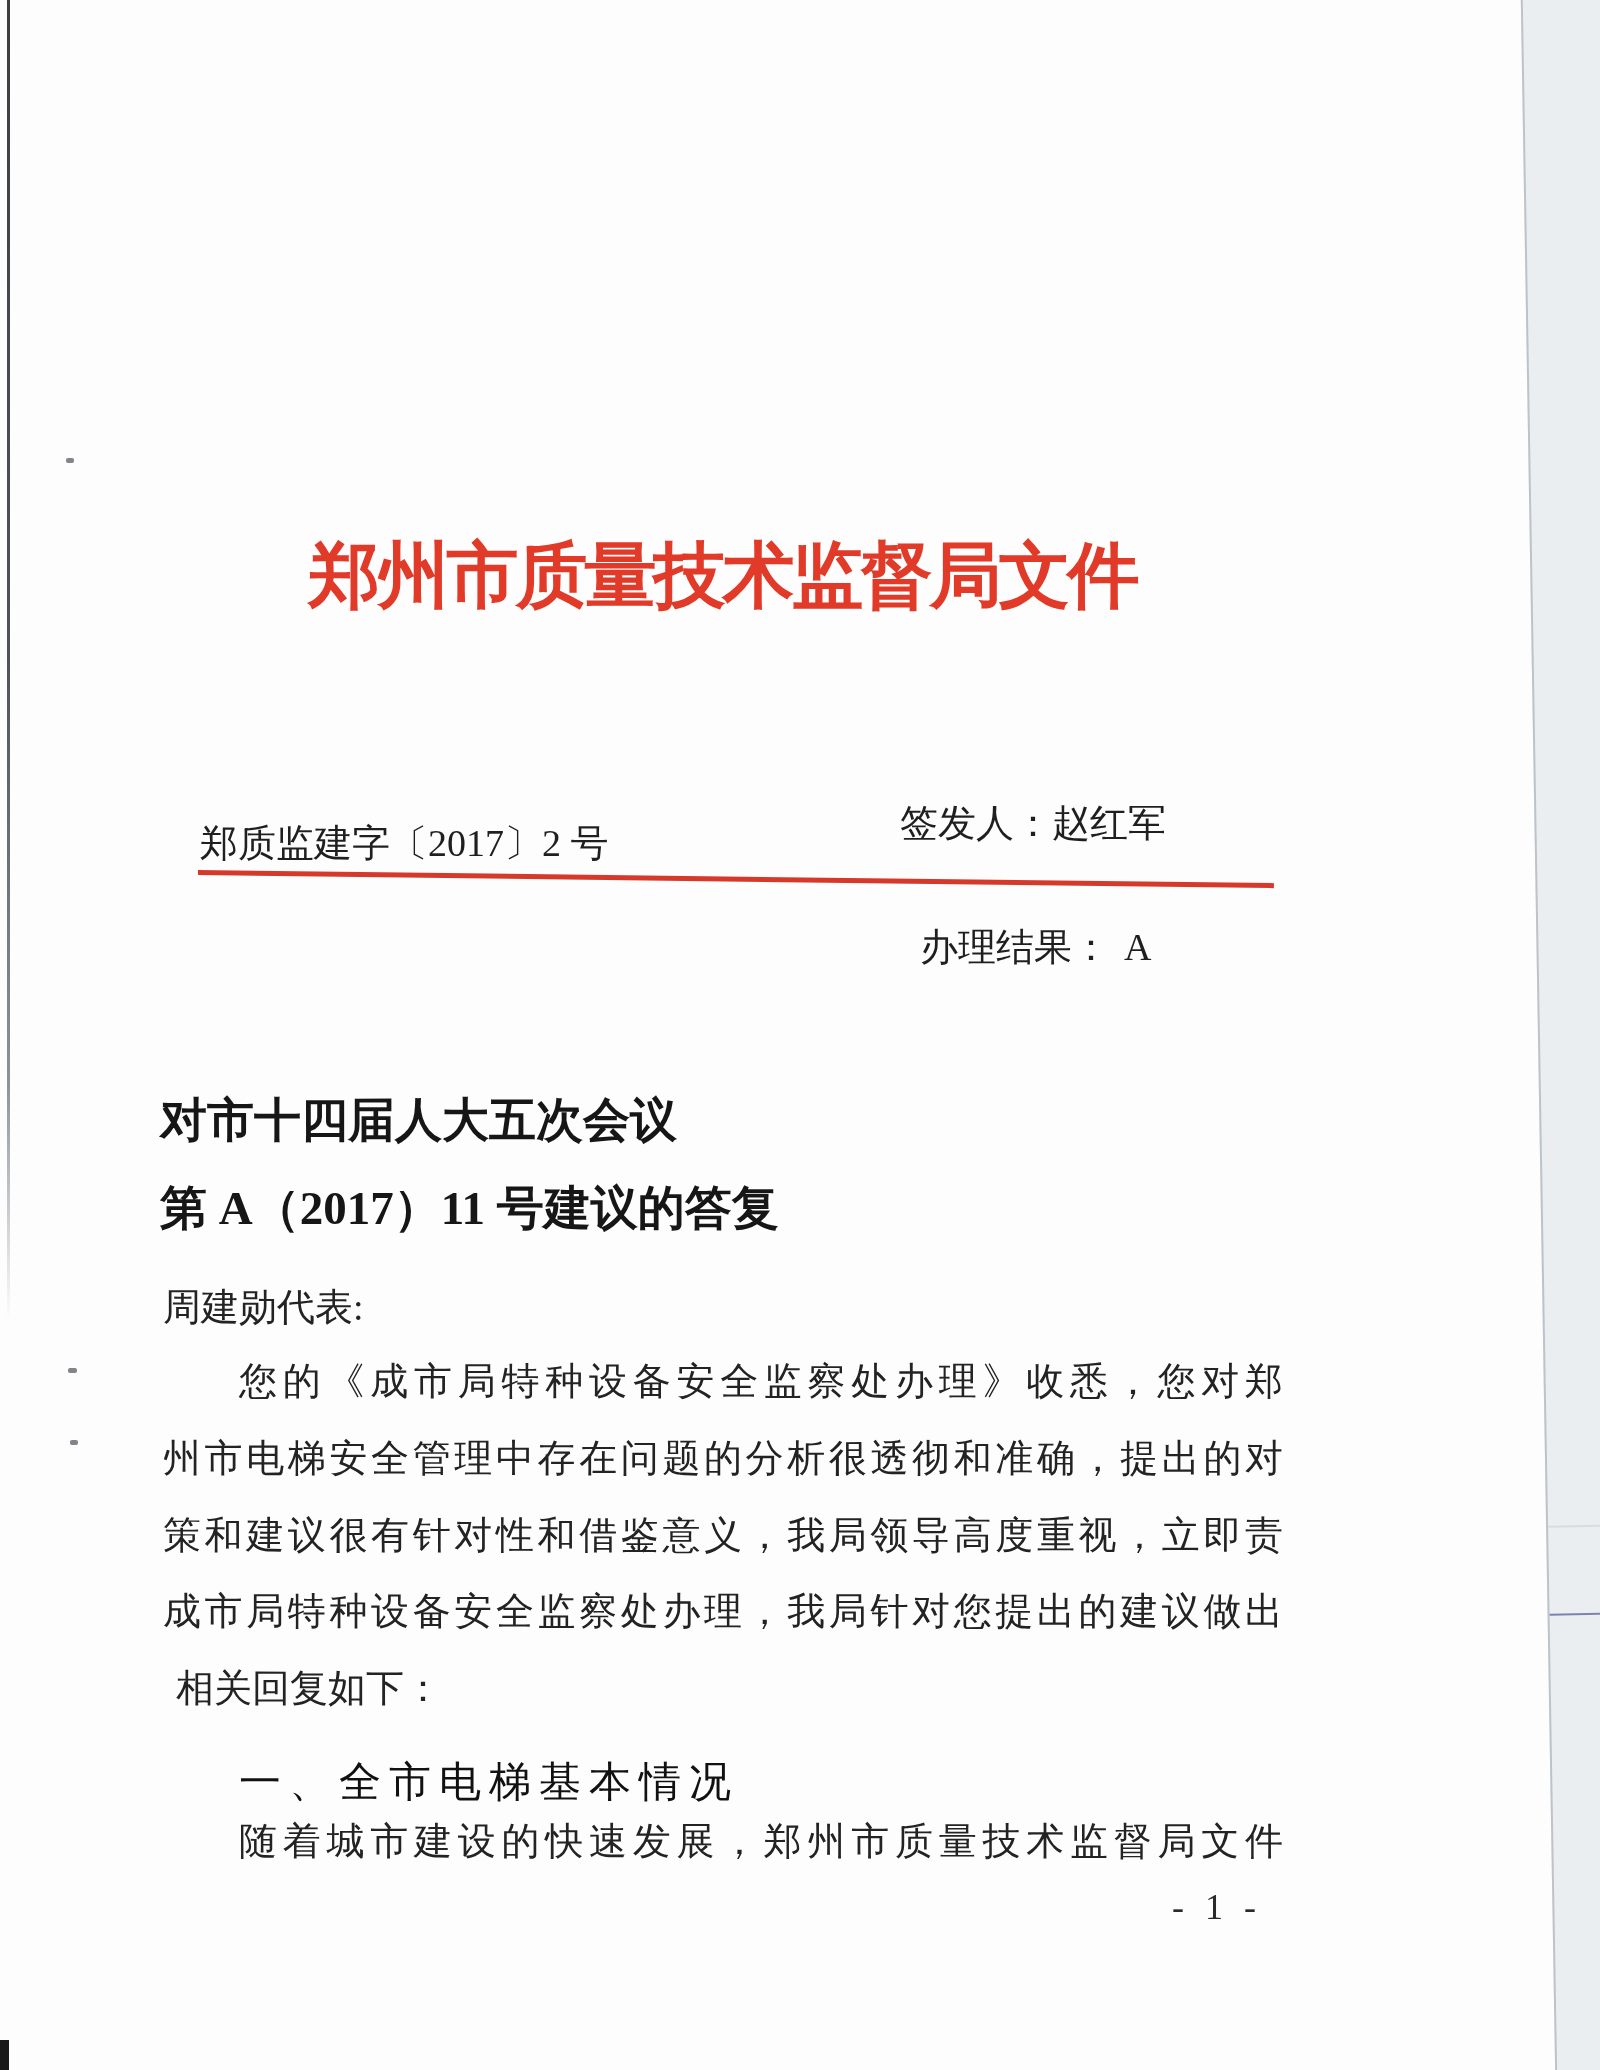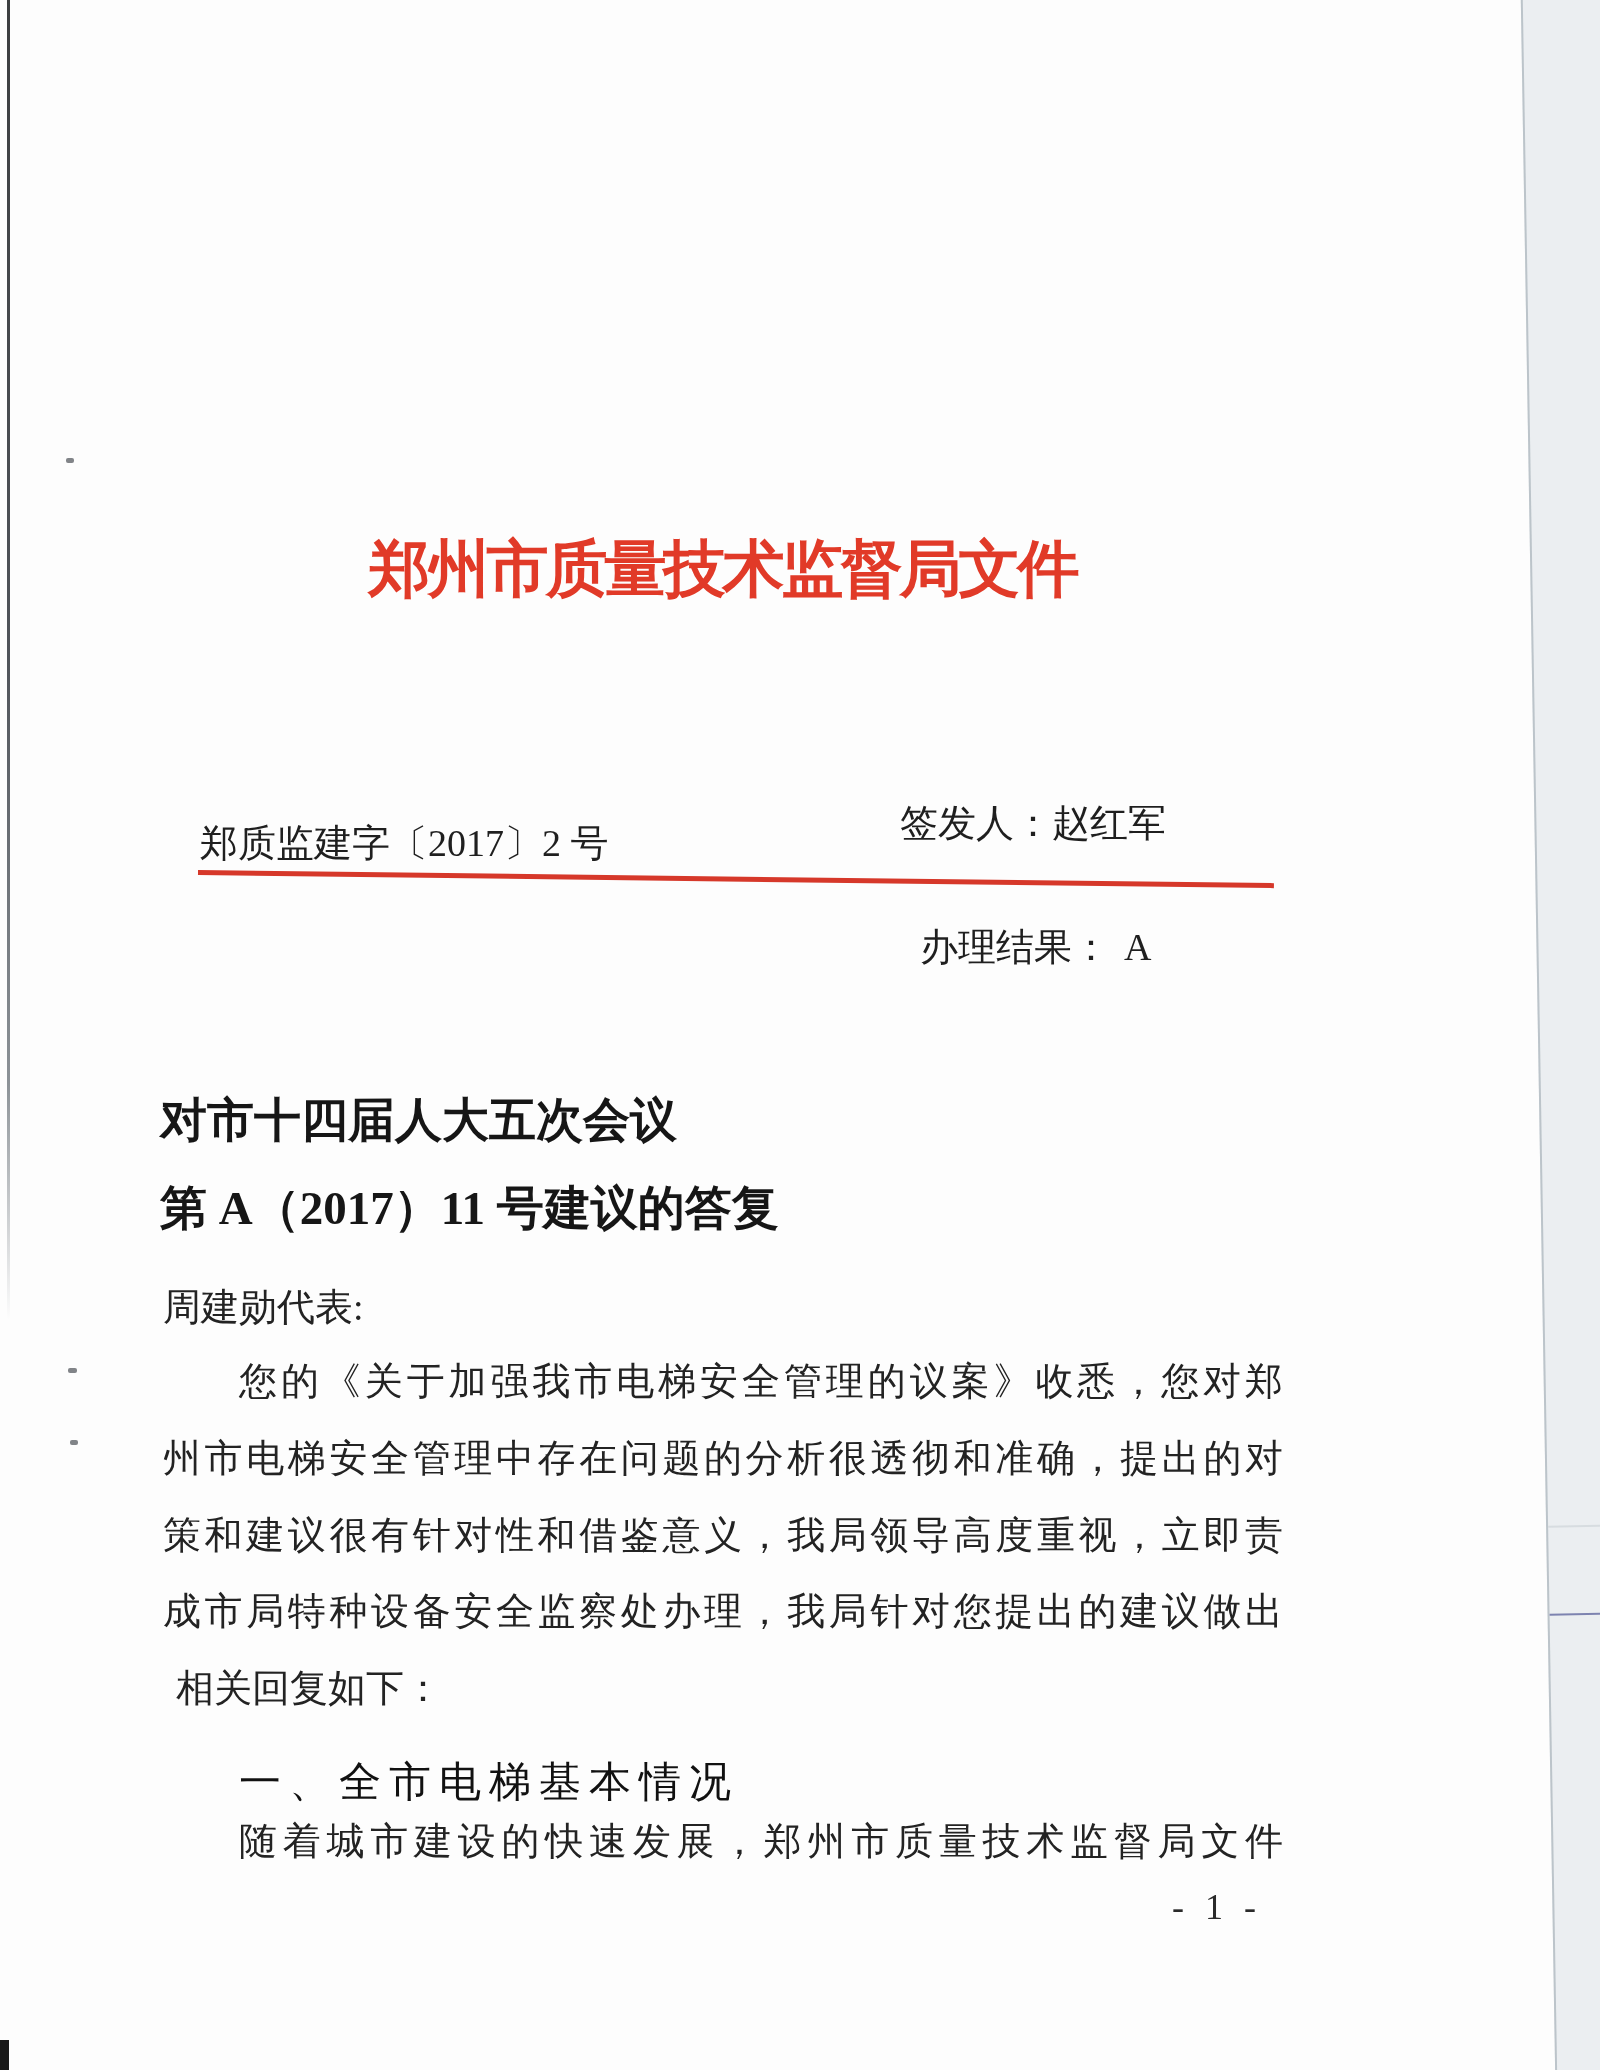--- a/index.html
+++ b/index.html
@@ -25,21 +25,21 @@
   .band-line-faint{left:0;top:1545px;width:100%;height:2px;background:#d7dce0;}
   .band-line-purple{left:0;top:1633px;width:100%;height:2px;background:#7d83b0;}
   .speck{background:#6b6f73;border-radius:2px;opacity:.85;}
   .speck1{left:66px;top:458px;width:8px;height:5px;}
   .speck2{left:68px;top:1368px;width:9px;height:5px;}
   .speck3{left:70px;top:1440px;width:8px;height:5px;}
 
   
   .red-title{
     left:165px;top:528px;width:1115px;
-    font-size:62px;font-weight:bold;letter-spacing:-3px;
+    font-size:72px;font-weight:bold;letter-spacing:-3px;
     text-align:center;white-space:nowrap;
     color:#e13a28;margin:0;line-height:1.35;
   }
   .red-rule{
     left:198px;top:870px;width:1076px;height:5px;
     background:#d6382a;transform:rotate(0.7deg);transform-origin:left center;
   }
 
   
   .doc-number{left:200px;top:798px;font-size:38px;white-space:nowrap;margin-top:20px;}
@@ -99,21 +99,21 @@
   <div class="abs red-rule"></div>
 
   <div class="abs result"><span>办理结果：</span><span class="val">A</span></div>
 
   <div class="abs doc-title">
     <div>对市十四届人大五次会议</div>
     <div>第 A（2017）11 号建议的答复</div>
   </div>
 
   <div class="abs salutation">周建勋代表:</div>
-  <div class="abs bline indent l0">您的《关于加强我市电梯安全管理的议案》收悉，您对郑</div>
+  <div class="abs bline indent l0">您的《成市局特种设备安全监察处办理》收悉，您对郑</div>
   <div class="abs bline l1">州市电梯安全管理中存在问题的分析很透彻和准确，提出的对</div>
   <div class="abs bline l2">策和建议很有针对性和借鉴意义，我局领导高度重视，立即责</div>
   <div class="abs bline l3">成市局特种设备安全监察处办理，我局针对您提出的建议做出</div>
   <div class="abs bline noj l4">相关回复如下：</div>
   <div class="abs section-heading">一、全市电梯基本情况</div>
   <div class="abs bline indent l5">随着城市建设的快速发展，郑州市质量技术监督局文件</div>
 
   <div class="abs page-number">- 1 -</div>
 
 </div>

